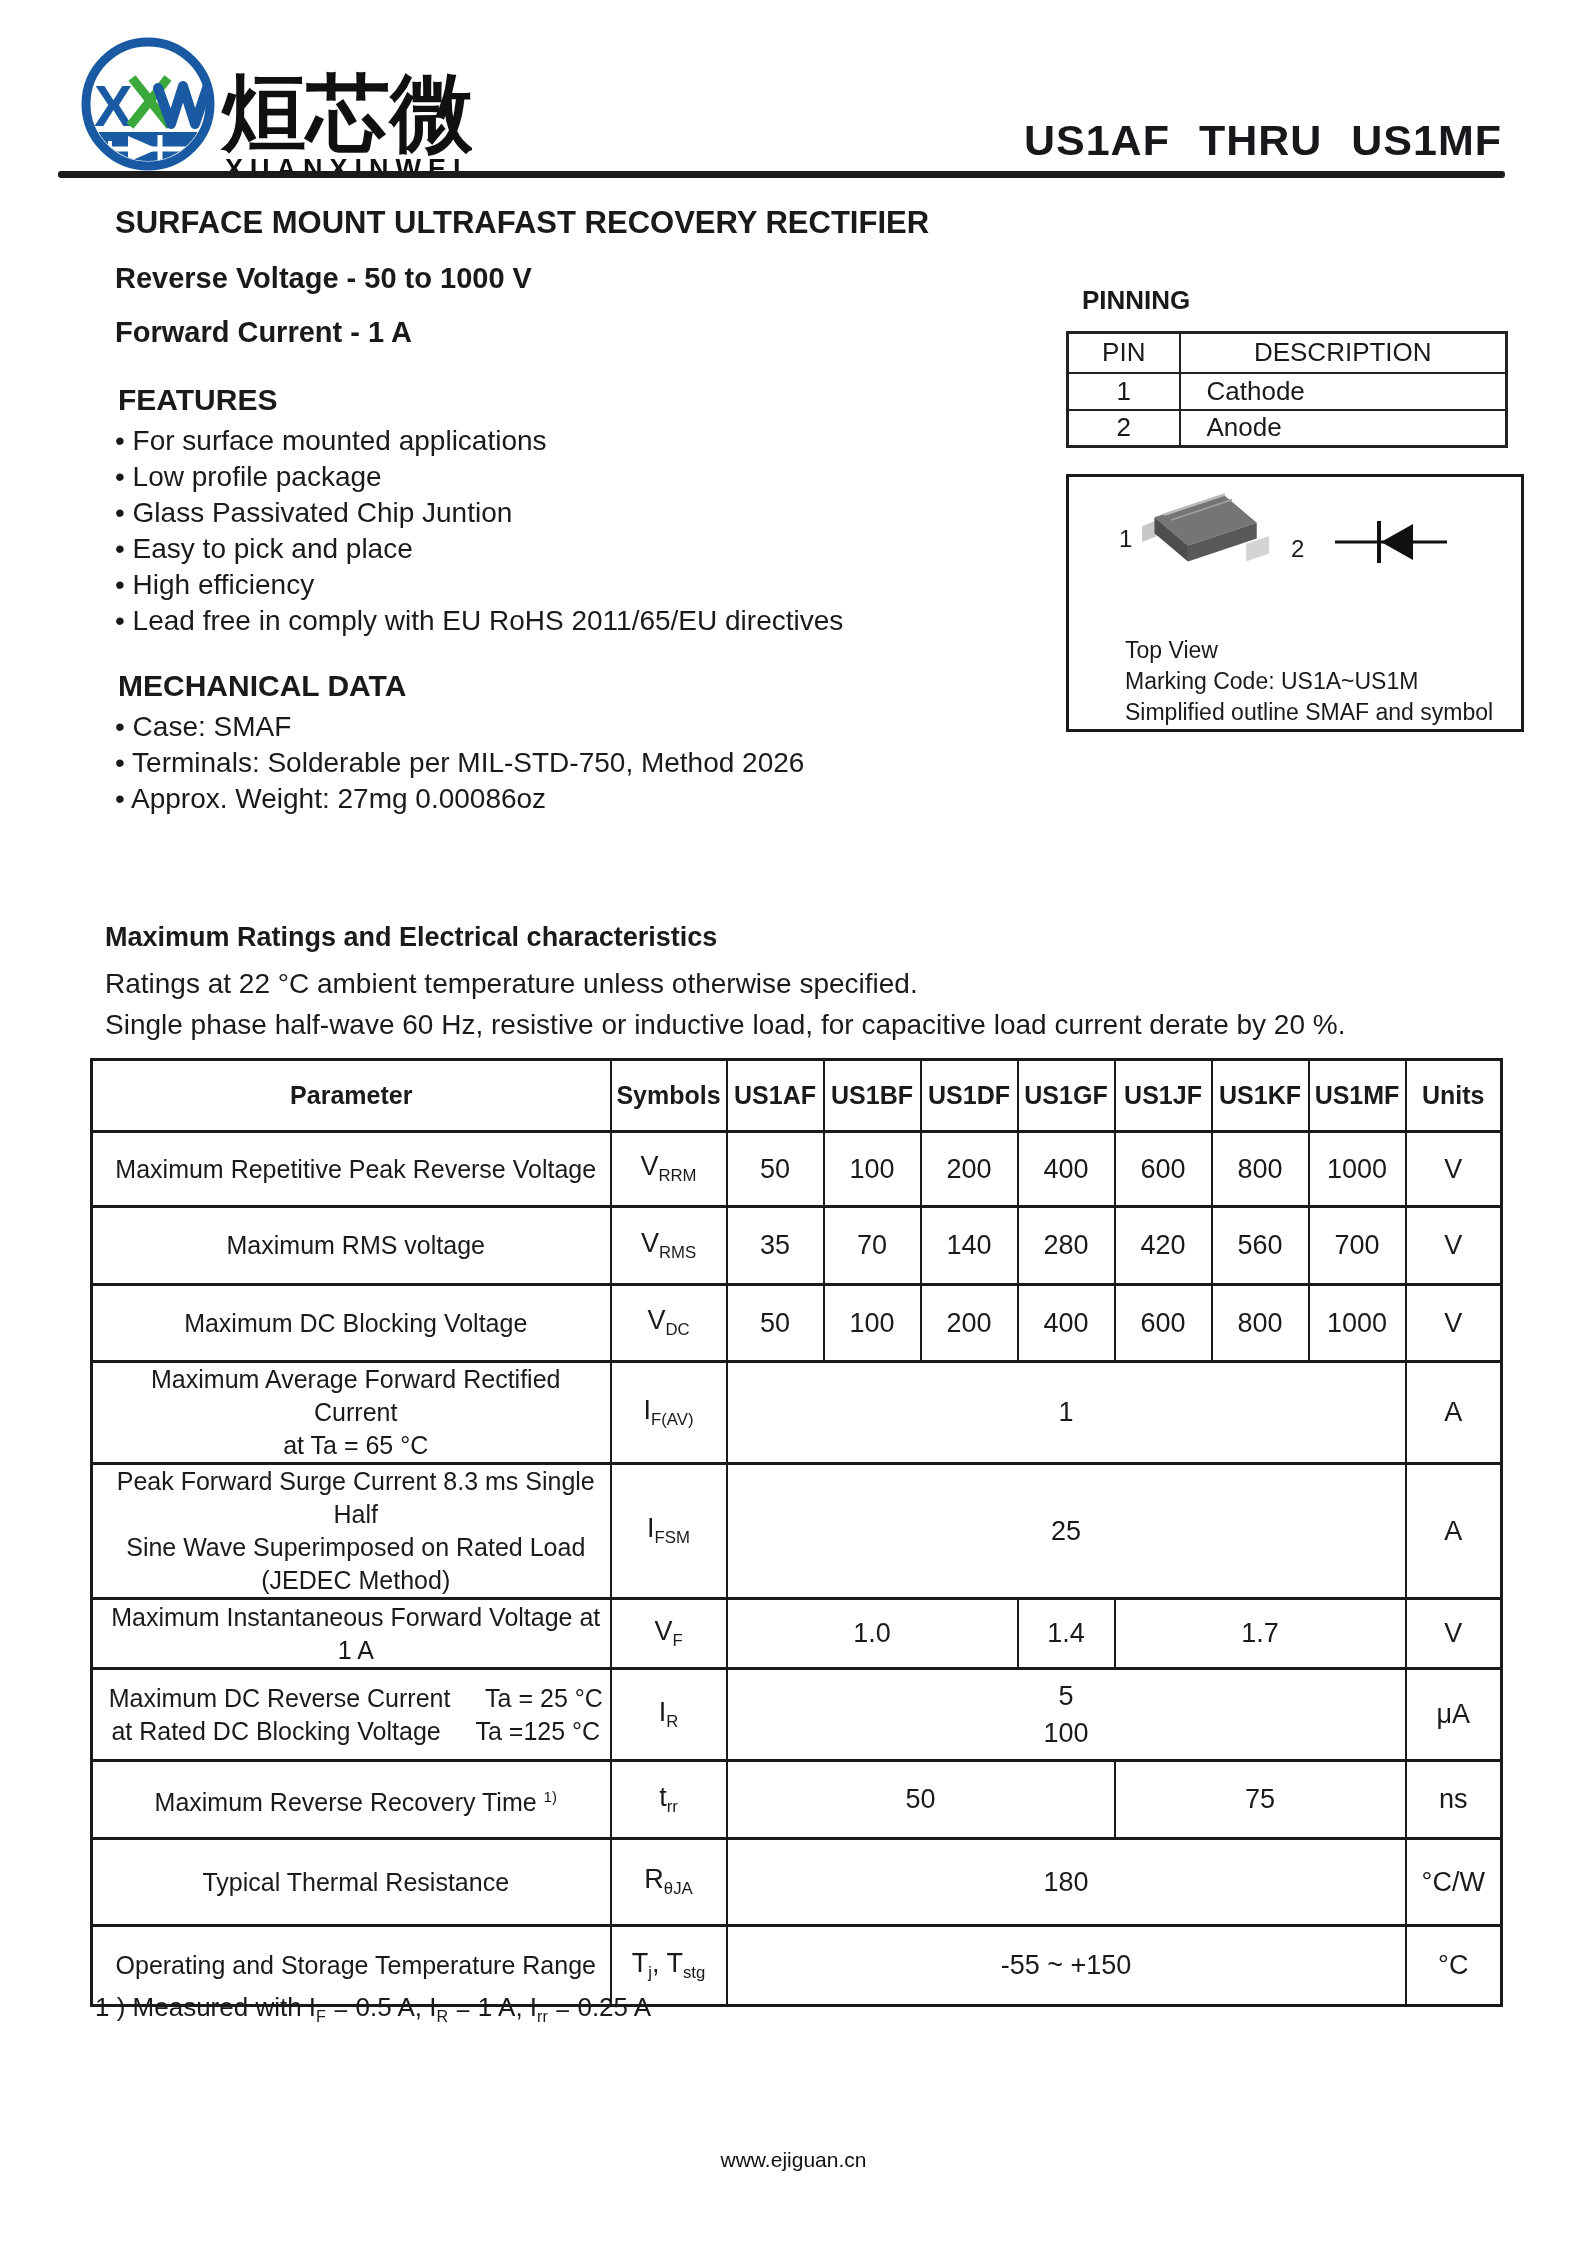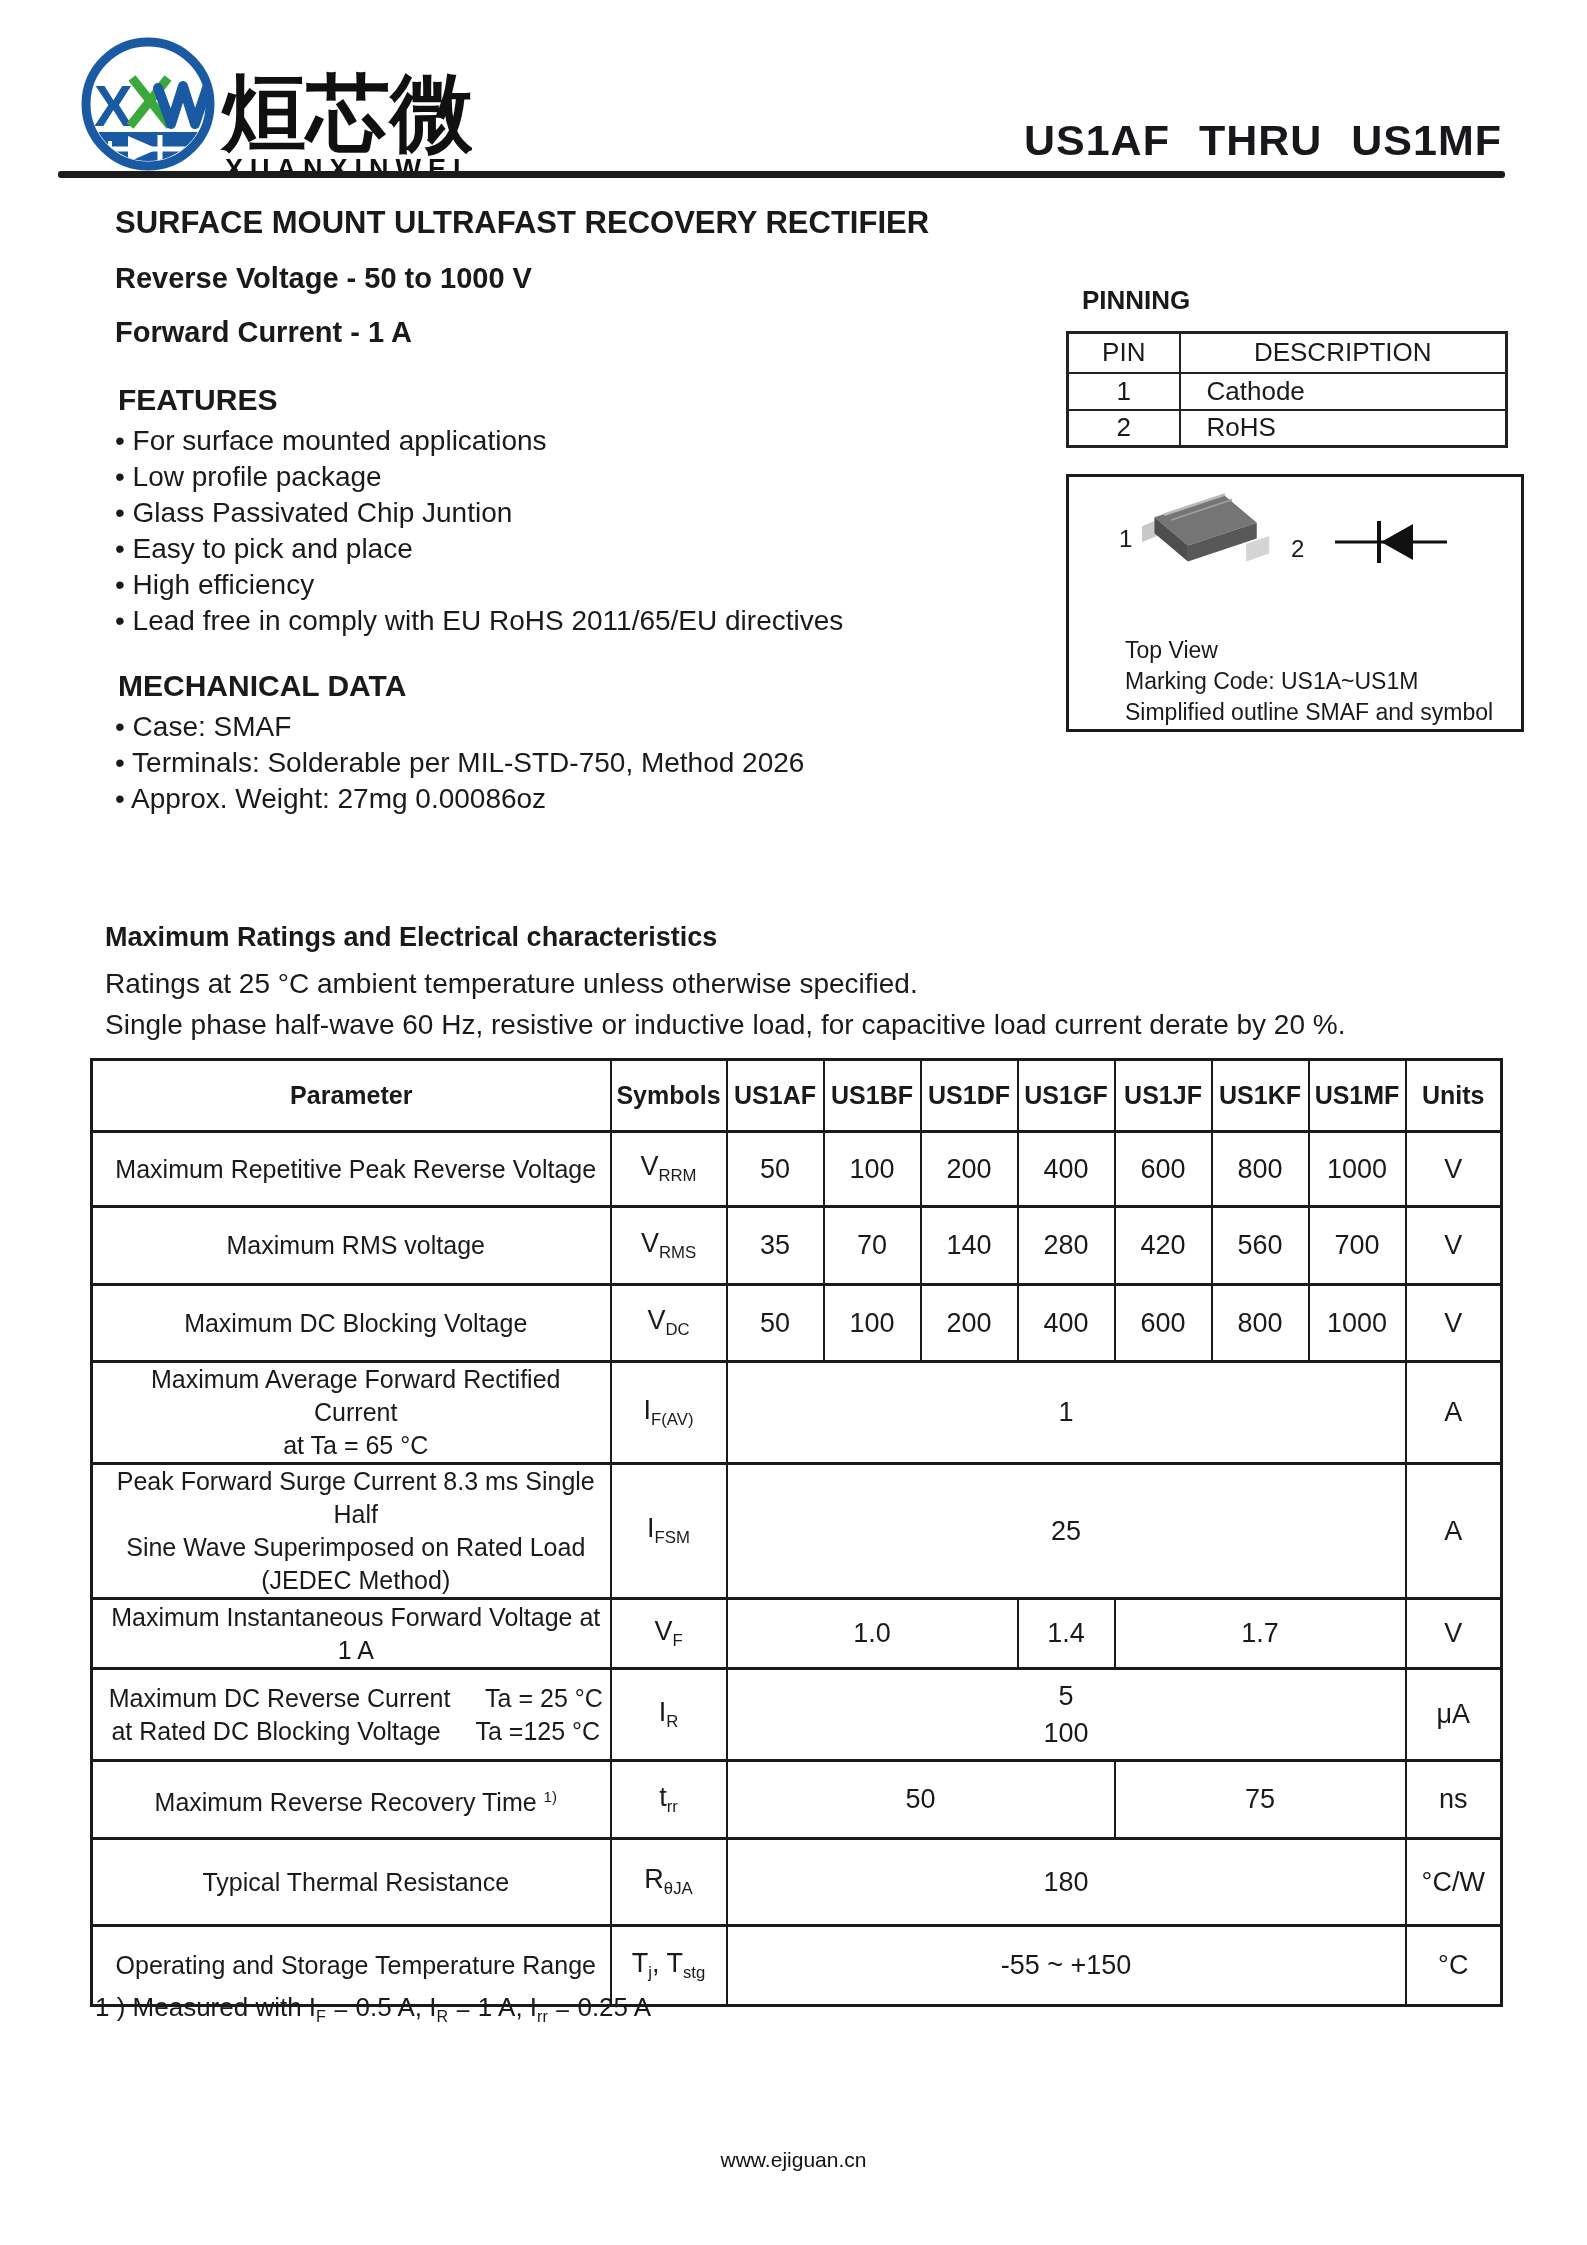--- a/index.html
+++ b/index.html
@@ -124,21 +124,21 @@
           <tr class="hdr">
         <th class="c-pin">PIN</th>
         <th class="c-desc">DESCRIPTION</th>
       </tr>
       <tr>
         <td class="c-pin">1</td>
         <td class="c-desc">Cathode</td>
       </tr>
       <tr>
         <td class="c-pin">2</td>
-        <td class="c-desc">RoHS</td>
+        <td class="c-desc">Anode</td>
       </tr>
     </tbody>
       </table>
 
     <div class="package-box">
       <span class="pkg-pin-label pkg-pin1">1</span>
       <svg class="pkg-svg" width="150" height="100" viewBox="0 0 170 112">
         <polygon points="8,46 28,38 28,56 8,64" fill="#c8c8c8"></polygon>
         <polygon points="126,66 152,57 152,77 126,86" fill="#d4d4d4"></polygon>
         <polygon points="22,36 100,10 138,42 60,68" fill="#757575"></polygon>
@@ -156,21 +156,21 @@
       <div class="pkg-captions">
         <div>Top View</div>
         <div>Marking Code: US1A~US1M</div>
         <div>Simplified outline SMAF and symbol</div>
       </div>
     </div>
   </div>
 
   <div class="ratings">
     <div class="ratings-heading">Maximum Ratings and Electrical characteristics</div>
-    <div class="ratings-note first">Ratings at 25 °C ambient temperature unless otherwise specified.</div>
+    <div class="ratings-note first">Ratings at 22 °C ambient temperature unless otherwise specified.</div>
     <div class="ratings-note">Single phase half-wave 60 Hz, resistive or inductive load, for capacitive load current derate by 20 %.</div>
 
     <table class="ratings-table">
       <colgroup>
         <col style="width:519px">
           <col style="width:116px">
         <col style="width:97px">
           <col style="width:97px">
           <col style="width:97px">
           <col style="width:97px">

